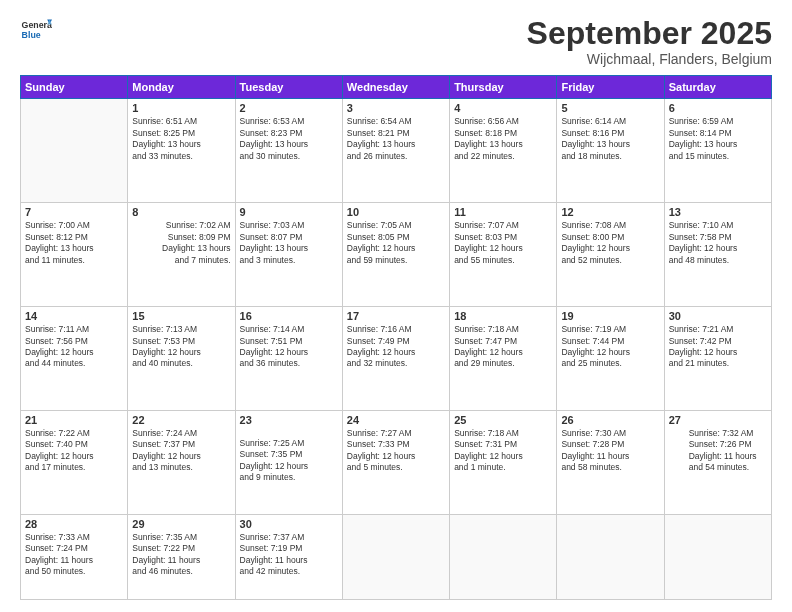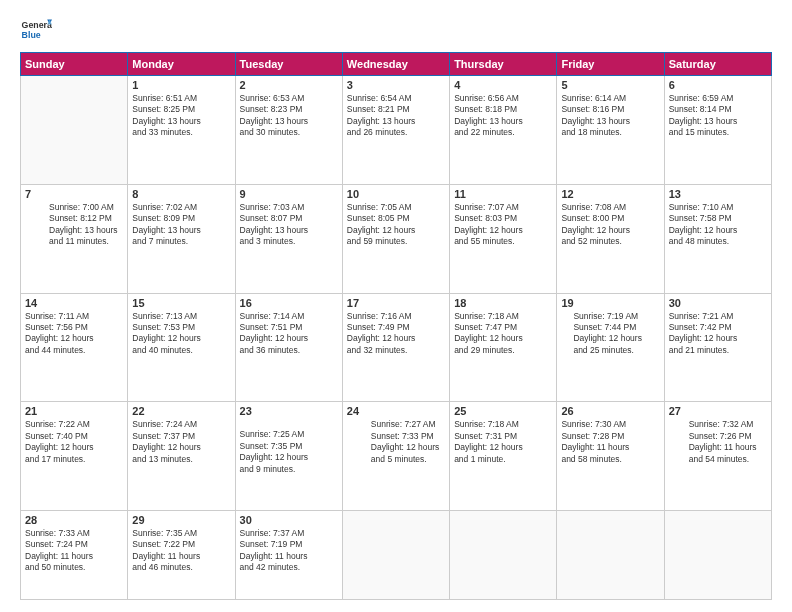--- a/index.html
+++ b/index.html
@@ -46,21 +46,21 @@
       color: #555;
     }
     .calendar {
       flex: 1;
       border: 1px solid #ccc;
       border-collapse: collapse;
       width: 100%;
       table-layout: fixed;
     }
     .calendar th {
-      background: #be185d;
+      background: #6d28d9;
       color: #fff;
       font-size: 11px;
       font-weight: bold;
       padding: 5px 4px;
       border: 1px solid #1a6bb5;
       text-align: left;
     }
     .calendar td {
       border: 1px solid #ccc;
       vertical-align: top;
@@ -94,20 +94,22 @@
   <div class="header">
     <div class="logo">
       <svg class="logo-icon" viewBox="0 0 40 34" xmlns="http://www.w3.org/2000/svg">
         <text x="2" y="14" font-size="11" font-weight="bold" fill="#333" font-family="Arial">General</text>
         <text x="2" y="27" font-size="11" font-weight="bold" fill="#1a6bb5" font-family="Arial">Blue</text>
         <polygon points="34,4 40,4 37,10" fill="#1a6bb5"></polygon>
         <polygon points="34,10 40,10 37,4" fill="#6bb5e8" opacity="0.7"></polygon>
       </svg>
     </div>
     <div class="title-section">
+      <div class="month-title">September 2025</div>
+      <div class="location">Wijchmaal, Flanders, Belgium</div>
     </div>
   </div>
 
   <table class="calendar">
     <thead>
       <tr>
         <th>Sunday</th>
         <th>Monday</th>
         <th>Tuesday</th>
         <th>Wednesday</th>
@@ -158,28 +160,28 @@
             <div class="day-num">6</div>
             <div class="day-info" style="white-space: pre-line;">Sunrise: 6:59 AM
 Sunset: 8:14 PM
 Daylight: 13 hours
 and 15 minutes.</div>
           </td>
         </tr>
         <tr>
           <td>
             <div class="day-num">7</div>
-            <div class="day-info" style="white-space: pre-line; margin-left: 24px;">Sunrise: 7:00 AM
+            <div class="day-info" style="white-space: pre-line;">Sunrise: 7:00 AM
 Sunset: 8:12 PM
 Daylight: 13 hours
 and 11 minutes.</div>
           </td>
           <td>
             <div class="day-num">8</div>
-            <div class="day-info" style="white-space: pre-line;">Sunrise: 7:02 AM
+            <div class="day-info" style="white-space: pre-line; text-align: right;">Sunrise: 7:02 AM
 Sunset: 8:09 PM
 Daylight: 13 hours
 and 7 minutes.</div>
           </td>
           <td>
             <div class="day-num">9</div>
             <div class="day-info" style="white-space: pre-line;">Sunrise: 7:03 AM
 Sunset: 8:07 PM
 Daylight: 13 hours
 and 3 minutes.</div>
@@ -244,21 +246,21 @@
           </td>
           <td>
             <div class="day-num">18</div>
             <div class="day-info" style="white-space: pre-line;">Sunrise: 7:18 AM
 Sunset: 7:47 PM
 Daylight: 12 hours
 and 29 minutes.</div>
           </td>
           <td>
             <div class="day-num">19</div>
-            <div class="day-info" style="white-space: pre-line; margin-left: 12px;">Sunrise: 7:19 AM
+            <div class="day-info" style="white-space: pre-line;">Sunrise: 7:19 AM
 Sunset: 7:44 PM
 Daylight: 12 hours
 and 25 minutes.</div>
           </td>
           <td>
             <div class="day-num">30</div>
             <div class="day-info" style="white-space: pre-line;">Sunrise: 7:21 AM
 Sunset: 7:42 PM
 Daylight: 12 hours
 and 21 minutes.</div>
@@ -281,21 +283,21 @@
           </td>
           <td>
             <div class="day-num">23</div>
             <div class="day-info" style="white-space: pre-line; margin-top: 12px;">Sunrise: 7:25 AM
 Sunset: 7:35 PM
 Daylight: 12 hours
 and 9 minutes.</div>
           </td>
           <td>
             <div class="day-num">24</div>
-            <div class="day-info" style="white-space: pre-line; margin-left: 24px;">Sunrise: 7:27 AM
+            <div class="day-info" style="white-space: pre-line;">Sunrise: 7:27 AM
 Sunset: 7:33 PM
 Daylight: 12 hours
 and 5 minutes.</div>
           </td>
           <td>
             <div class="day-num">25</div>
             <div class="day-info" style="white-space: pre-line;">Sunrise: 7:18 AM
 Sunset: 7:31 PM
 Daylight: 12 hours
 and 1 minute.</div>

